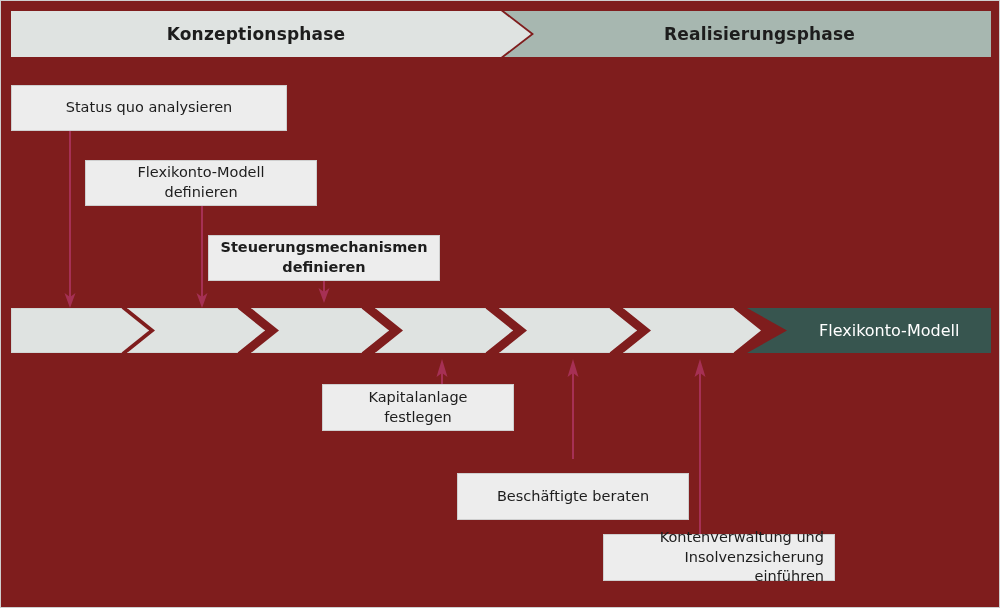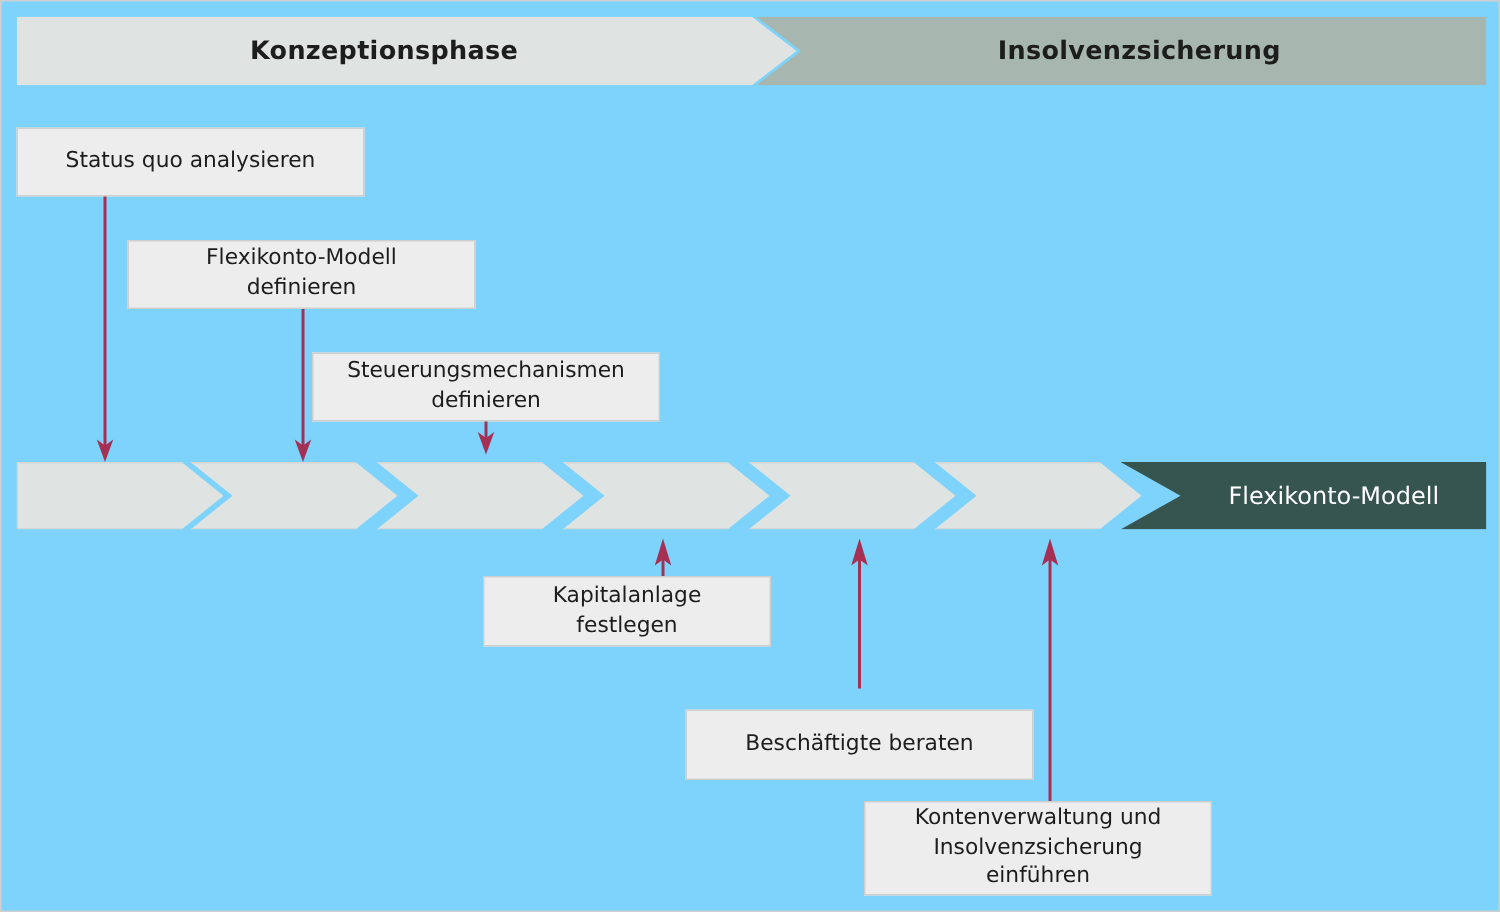--- a/index.html
+++ b/index.html
@@ -7,21 +7,21 @@
     padding: 0;
     background: #ffffff;
   }
   body {
     font-family: "DejaVu Sans", sans-serif;
   }
   .canvas {
     position: relative;
     width: 1000px;
     height: 608px;
-    background: #7dd3fc;
+    background: #7f1d1d;
     border: 1px solid #cfcfcf;
     box-sizing: border-box;
     overflow: hidden;
   }
 
   
   .phase-band {
     position: absolute;
     left: 10px;
     top: 10px;
@@ -124,34 +124,34 @@
 </head>
 <body>
 
 <div class="canvas">
 
   <div class="phase-band">
     <div class="phase phase-1">
       <span class="phase-label">Konzeptionsphase</span>
     </div>
     <div class="phase phase-2">
-      <span class="phase-label">Insolvenzsicherung</span>
+      <span class="phase-label">Realisierungsphase</span>
     </div>
   </div>
 
-  <div class="task-box" style="left:10px; top:84px; width:232px; height:46px;">
+  <div class="task-box" style="left:10px; top:84px; width:276px; height:46px;">
     <span>Status quo analysieren</span>
   </div>
 
   <div class="task-box" style="left:84px; top:159px; width:232px; height:46px; white-space:pre-line;">
     <span>Flexikonto-Modell
 definieren</span>
   </div>
 
-  <div class="task-box" style="left:207px; top:234px; width:232px; height:46px; white-space:pre-line;">
+  <div class="task-box" style="left:207px; top:234px; width:232px; height:46px; white-space:pre-line;font-weight:bold;">
     <span>Steuerungsmechanismen
 definieren</span>
   </div>
 
   <div class="conn" style="left:60px; top:130px;">
     <svg width="18" height="178" viewBox="0 0 18 178">
       <line x1="9" y1="0" x2="9" y2="168" stroke="#a63054" stroke-width="2"></line>
       <polygon points="9,177 3.5,162 9,166 14.5,162" fill="#a63054"></polygon>
     </svg>
   </div>
@@ -204,18 +204,18 @@
   </div>
 
   <div class="task-box" style="left:321px; top:383px; width:192px; height:47px;">
     <span>Kapitalanlage festlegen</span>
   </div>
 
   <div class="task-box" style="left:456px; top:472px; width:232px; height:47px;">
     <span>Beschäftigte beraten</span>
   </div>
 
-  <div class="task-box" style="left:575px; top:533px; width:232px; height:63px; white-space:pre-line;">
+  <div class="task-box" style="left:602px; top:533px; width:232px; height:47px; white-space:pre-line;text-align:right;">
     <span>Kontenverwaltung und
 Insolvenzsicherung einführen</span>
   </div>
 
 </div>
 
 </body></html>

